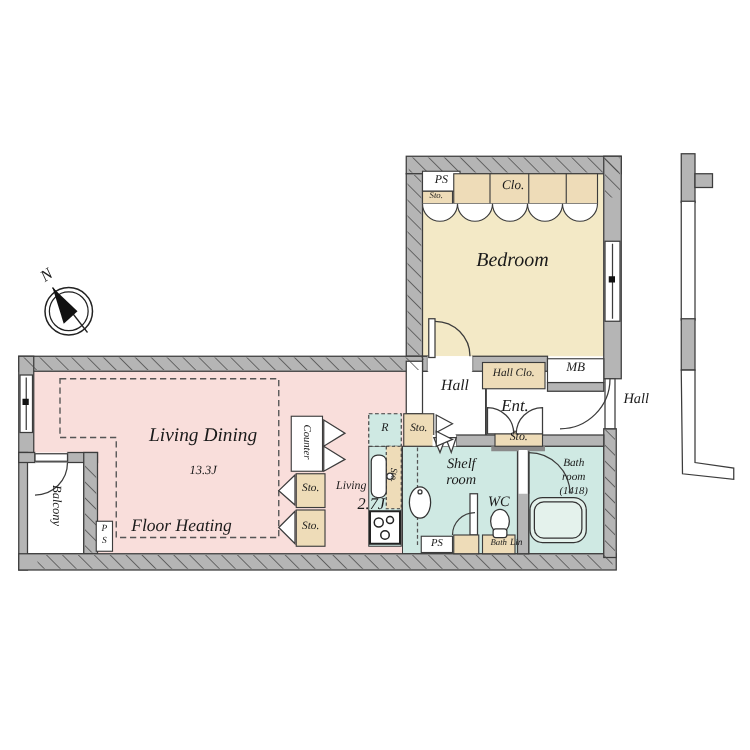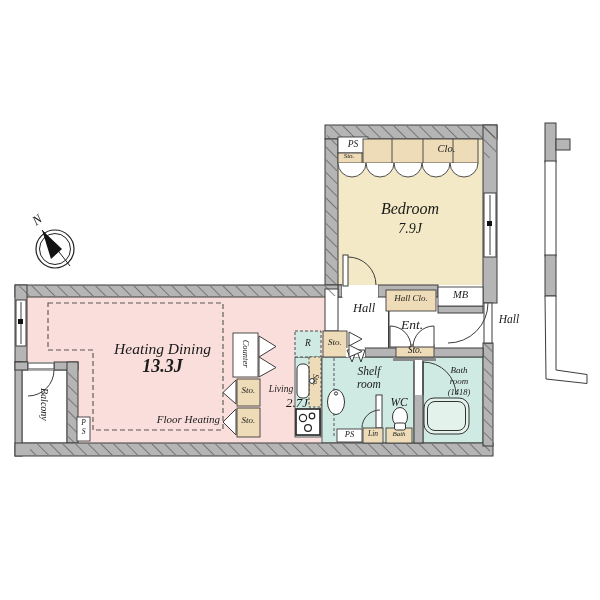--- a/index.html
+++ b/index.html
@@ -152,28 +152,27 @@
     <circle cx="55" cy="249" r="19" fill="#ffffff" stroke="#222" stroke-width="1.2"></circle>
     <circle cx="55" cy="249" r="15.5" fill="none" stroke="#222" stroke-width="1"></circle>
     <line x1="42" y1="230" x2="70" y2="266" stroke="#222" stroke-width="1"></line>
     <polygon points="42,230 62,249 51,259" fill="#111"></polygon>
   </g>
 </svg>
 
 <div class="lbl" style="left:33px;top:213px;font-size:13px;transform:rotate(-35deg);">N</div>
 
 <div class="lbl" style="left:340px;top:200px;width:140px;font-size:16px;">Bedroom</div>
-<div class="lbl" style="left:340px;top:221px;width:140px;font-size:14px;">7.9J</div>
-<div class="lbl" style="left:380px;top:143px;width:133px;font-size:10.5px;">Clo.</div>
+<div class="lbl" style="left:344px;top:143px;width:133px;font-size:10.5px;">Clo.</div>
 <div class="lbl" style="left:338px;top:139px;width:30px;font-size:9.5px;">PS</div>
 <div class="lbl" style="left:337px;top:153px;width:24px;font-size:7px;">Sto.</div>
 
-<div class="lbl" style="left:85px;top:341px;width:155px;font-size:15.5px;">Heating Dining</div>
-<div class="lbl" style="left:85px;top:357px;width:155px;font-size:18px;font-weight:bold;">13.3J</div>
-<div class="lbl" style="left:105px;top:414px;width:115px;font-size:11px;text-align:right;">Floor Heating</div>
+<div class="lbl" style="left:85px;top:341px;width:155px;font-size:15.5px;">Living Dining</div>
+<div class="lbl" style="left:85px;top:372px;width:155px;font-size:10px;">13.3J</div>
+<div class="lbl" style="left:105px;top:414px;width:115px;font-size:14px;text-align:left;">Floor Heating</div>
 
 <div class="lbl rot90" style="left:223px;top:349px;width:45px;font-size:8.5px;">Counter</div>
 <div class="lbl" style="left:237px;top:386px;width:23px;font-size:9px;">Sto.</div>
 <div class="lbl" style="left:237px;top:416px;width:23px;font-size:9px;">Sto.</div>
 <div class="lbl" style="left:256px;top:384px;width:50px;font-size:9.5px;">Living</div>
 <div class="lbl" style="left:272px;top:396px;width:50px;font-size:13px;">2.7J</div>
 <div class="lbl" style="left:295px;top:338px;width:26px;font-size:9.5px;">R</div>
 <div class="lbl rot90" style="left:300px;top:376px;width:30px;font-size:7.5px;">Sto.</div>
 <div class="lbl" style="left:323px;top:338px;width:24px;font-size:9px;">Sto.</div>
 
@@ -182,21 +181,21 @@
 <div class="lbl" style="left:386px;top:294px;width:50px;font-size:9px;">Hall Clo.</div>
 <div class="lbl" style="left:438px;top:289px;width:45px;font-size:10.5px;">MB</div>
 <div class="lbl" style="left:396px;top:345px;width:38px;font-size:9.5px;">Sto.</div>
 
 <div class="lbl" style="left:330px;top:365px;width:78px;font-size:11.5px;">Shelf</div>
 <div class="lbl" style="left:330px;top:378px;width:78px;font-size:11.5px;">room</div>
 <div class="lbl" style="left:385px;top:396px;width:28px;font-size:11.5px;">WC</div>
 <div class="lbl" style="left:440px;top:366px;width:38px;font-size:9px;">Bath</div>
 <div class="lbl" style="left:438px;top:377px;width:42px;font-size:9px;">room</div>
 <div class="lbl" style="left:436px;top:388px;width:46px;font-size:8.5px;">(1418)</div>
-<div class="lbl" style="left:363px;top:430px;width:20px;font-size:7.5px;">Lin</div>
+<div class="lbl" style="left:363px;top:430px;width:20px;font-size:7.5px;padding-left:40px;">Lin</div>
 <div class="lbl" style="left:386px;top:431px;width:26px;font-size:7px;">Bath</div>
 <div class="lbl" style="left:337px;top:430px;width:25px;font-size:8.5px;">PS</div>
 
 <div class="lbl" style="left:77px;top:419px;width:13px;font-size:7.5px;">P</div>
 <div class="lbl" style="left:77px;top:428px;width:13px;font-size:7.5px;">S</div>
 <div class="lbl rot90" style="left:14px;top:399px;width:60px;font-size:10px;">Balcony</div>
 
 <div class="lbl" style="left:489px;top:313px;width:40px;font-size:11.5px;">Hall</div>
 
 </div>

